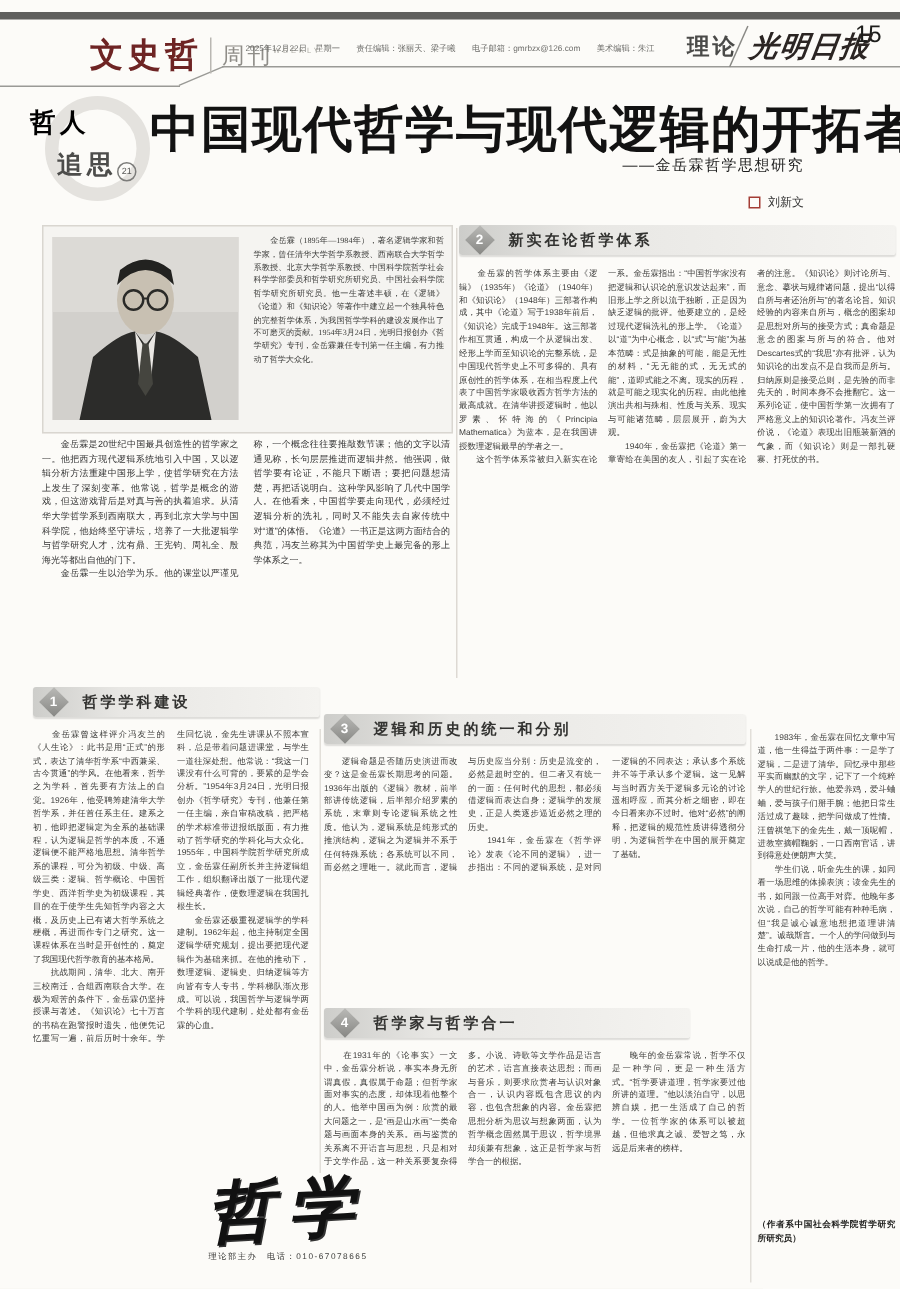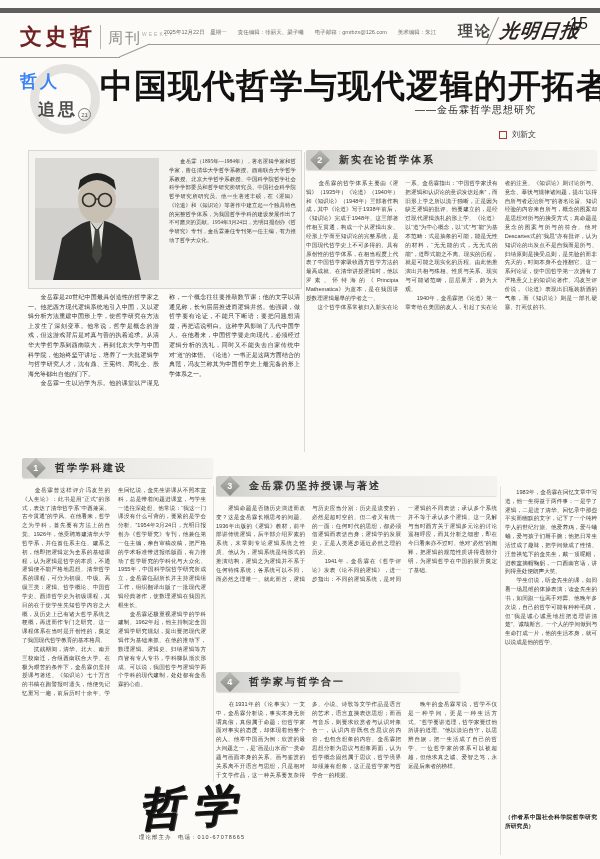--- a/index.html
+++ b/index.html
@@ -5,35 +5,35 @@
   html,body{margin:0;padding:0;}
   body{width:600px;height:859px;background:#efeeea;font-family:"Liberation Sans",sans-serif;}
   .page{position:relative;width:600px;height:859px;background:#fcfbf8;color:#2b2b2b;overflow:hidden;}
 
   
   .top-rule{position:absolute;left:0;top:8px;width:600px;height:5px;background:#5f5f5d;}
   .rule-a{position:absolute;left:148px;top:44px;width:452px;height:1px;background:#9a9a96;}
   .rule-b{position:absolute;left:0;top:57px;width:120px;height:1px;background:#9a9a96;}
   .rule-slant{position:absolute;left:118px;top:50px;width:33px;height:1px;background:#9a9a96;transform:rotate(-23deg);}
   .brand-box{position:absolute;left:20px;top:18px;height:38px;display:flex;align-items:center;}
-  .brand{font-size:22px;font-weight:bold;color:#6e2424;letter-spacing:3px;font-family:"Liberation Serif",serif;}
+  .brand{font-size:22px;font-weight:bold;color:#6e2424;letter-spacing:3px;font-family:"Liberation Serif",serif;margin-left:40px;}
   .brand-div{width:1px;height:24px;background:#b9b7b2;margin:0 7px 0 5px;}
   .brand-sub{display:flex;line-height:1;}
   .brand-sub .zh{font-size:15px;color:#8f8d88;letter-spacing:2px;}
   .brand-sub .en{font-size:5px;color:#b0aea8;letter-spacing:2px;margin-top:2px;}
   .dateline{position:absolute;left:150px;top:29px;width:300px;font-size:5.5px;color:#6d6d6a;white-space:nowrap;overflow:hidden;text-align:center;}
   .sec-label{position:absolute;left:458px;top:22px;font-size:15px;font-weight:bold;color:#4a4a48;letter-spacing:2px;}
   .mast-slash{position:absolute;left:492px;top:16px;width:1px;height:30px;background:#8a8a86;transform:rotate(24deg);}
   .paper-logo{position:absolute;left:500px;top:18px;font-size:19px;font-weight:bold;font-style:italic;color:#2b2523;font-family:"DejaVu Serif",serif;transform:skewX(-8deg);letter-spacing:1px;}
   .page-num{position:absolute;left:570px;top:15px;font-size:16px;color:#1d1d1b;font-family:"Liberation Sans",sans-serif;}
 
   
   .badge{position:absolute;left:14px;top:60px;width:90px;height:84px;}
   .badge-ring{position:absolute;right:4px;top:4px;width:52px;height:52px;border:9px solid #e4e2de;border-radius:50%;}
-  .badge-l1{position:absolute;left:6px;top:10px;font-size:17px;font-weight:bold;color:#3b82f6;letter-spacing:3px;}
+  .badge-l1{position:absolute;left:6px;top:10px;font-size:17px;font-weight:bold;color:#000000;letter-spacing:3px;}
   .badge-l2{position:absolute;left:24px;top:38px;font-size:17px;font-weight:bold;color:#4d4d4b;letter-spacing:3px;}
   .badge-num{position:absolute;left:64px;top:48px;width:11px;height:11px;border:1px solid #7c7c7a;border-radius:50%;font-size:6px;color:#5a5a58;display:flex;align-items:center;justify-content:center;}
   .main-title{position:absolute;left:100px;top:64px;width:436px;text-align:center;font-size:33px;font-weight:bold;color:#121212;letter-spacing:1px;white-space:nowrap;}
   .subtitle{position:absolute;left:100px;top:103px;width:436px;text-align:right;font-size:10px;color:#1e1e1e;letter-spacing:1px;}
   .author-line{position:absolute;left:100px;top:129px;width:436px;text-align:right;font-size:8px;color:#333;}
   .author-marker{display:inline-block;width:6px;height:6px;border:1px solid #a33d35;margin-right:5px;vertical-align:middle;}
 
   
   .photo-box{position:absolute;left:28px;top:150px;width:272px;height:137px;background:#f5f4f1;border:1px solid #d9d6d0;}
   .portrait{position:absolute;left:6px;top:7px;width:124px;height:122px;background:#cfcdc9;overflow:hidden;}
@@ -148,21 +148,21 @@
     <div class="sec-title">哲学学科建设</div>
   </div>
   <div class="sec-body" id="sec1-body">　　金岳霖曾这样评介冯友兰的《人生论》：此书是用“正式”的形式，表达了清华哲学系“中西兼采、古今贯通”的学风。在他看来，哲学之为学科，首先要有方法上的自觉。1926年，他受聘筹建清华大学哲学系，并任首任系主任。建系之初，他即把逻辑定为全系的基础课程，认为逻辑是哲学的本质，不通逻辑便不能严格地思想。清华哲学系的课程，可分为初级、中级、高级三类：逻辑、哲学概论、中国哲学史、西洋哲学史为初级课程，其目的在于使学生先知哲学内容之大概，及历史上已有诸大哲学系统之梗概，再进而作专门之研究。这一课程体系在当时是开创性的，奠定了我国现代哲学教育的基本格局。
 　　抗战期间，清华、北大、南开三校南迁，合组西南联合大学。在极为艰苦的条件下，金岳霖仍坚持授课与著述。《知识论》七十万言的书稿在跑警报时遗失，他便凭记忆重写一遍，前后历时十余年。学生回忆说，金先生讲课从不照本宣科，总是带着问题进课堂，与学生一道往深处想。他常说：“我这一门课没有什么可背的，要紧的是学会分析。”1954年3月24日，光明日报创办《哲学研究》专刊，他兼任第一任主编，亲自审稿改稿，把严格的学术标准带进报纸版面，有力推动了哲学研究的学科化与大众化。1955年，中国科学院哲学研究所成立，金岳霖任副所长并主持逻辑组工作，组织翻译出版了一批现代逻辑经典著作，使数理逻辑在我国扎根生长。
 　　金岳霖还极重视逻辑学的学科建制。1962年起，他主持制定全国逻辑学研究规划，提出要把现代逻辑作为基础来抓。在他的推动下，数理逻辑、逻辑史、归纳逻辑等方向皆有专人专书，学科梯队渐次形成。可以说，我国哲学与逻辑学两个学科的现代建制，处处都有金岳霖的心血。</div>
 
   <div class="sec-head" id="sec3-head">
     <div class="sec-num">
         <span>3</span>
       </div>
-    <div class="sec-title">金岳霖仍坚持授课与著述</div>
+    <div class="sec-title">逻辑和历史的统一和分别</div>
   </div>
   <div class="sec-body" id="sec3-body">　　逻辑命题是否随历史演进而改变？这是金岳霖长期思考的问题。1936年出版的《逻辑》教材，前半部讲传统逻辑，后半部介绍罗素的系统，末章则专论逻辑系统之性质。他认为，逻辑系统是纯形式的推演结构，逻辑之为逻辑并不系于任何特殊系统；各系统可以不同，而必然之理唯一。就此而言，逻辑与历史应当分别：历史是流变的，必然是超时空的。但二者又有统一的一面：任何时代的思想，都必须借逻辑而表达自身；逻辑学的发展史，正是人类逐步逼近必然之理的历史。
 　　1941年，金岳霖在《哲学评论》发表《论不同的逻辑》，进一步指出：不同的逻辑系统，是对同一逻辑的不同表达；承认多个系统并不等于承认多个逻辑。这一见解与当时西方关于逻辑多元论的讨论遥相呼应，而其分析之细密，即在今日看来亦不过时。他对“必然”的阐释，把逻辑的规范性质讲得透彻分明，为逻辑哲学在中国的展开奠定了基础。</div>
 
   <div class="sec-head" id="sec4-head">
     <div class="sec-num">
         <span>4</span>
       </div>
     <div class="sec-title">哲学家与哲学合一</div>
   </div>

